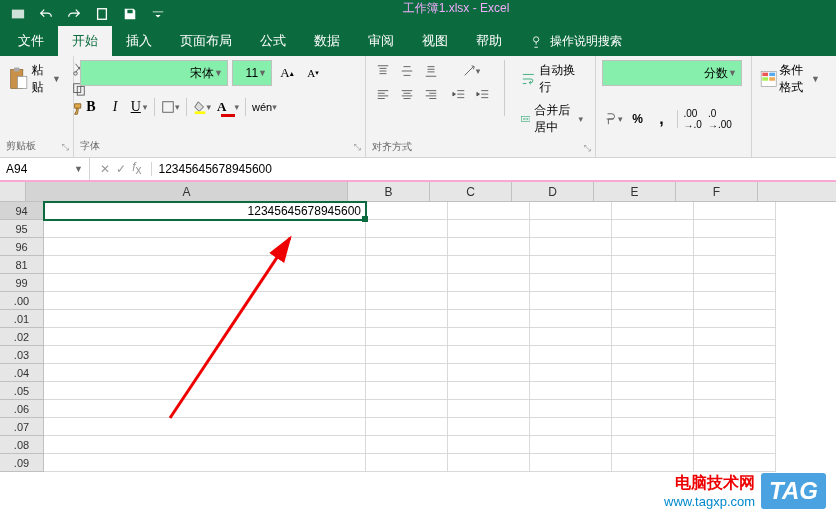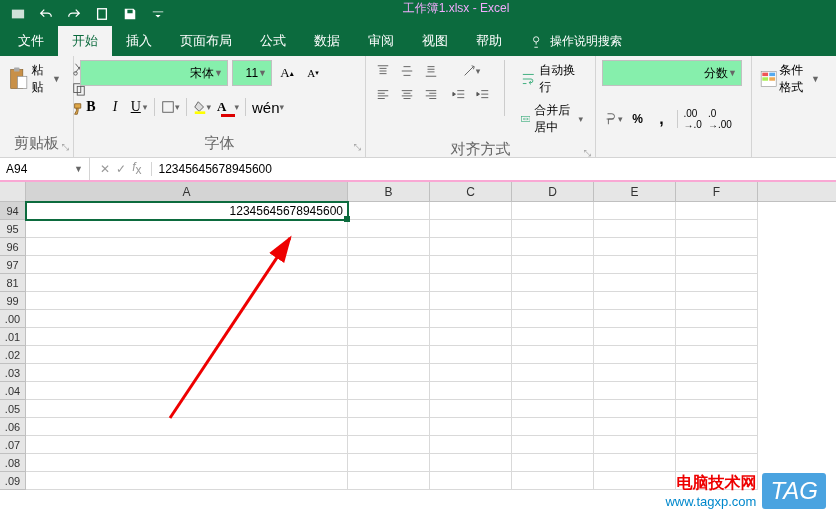--- a/index.html
+++ b/index.html
@@ -10,21 +10,21 @@
 .qat-btn svg{width:14px;height:14px}
 .title-text{flex:1;text-align:center;font-size:12px}
 .menubar{height:28px;background:#0c6b3e;display:flex;align-items:flex-end;padding:0 4px}
 .menu-tab{padding:6px 14px;color:#fff;cursor:pointer;font-size:13px}
 .menu-tab.file{background:#0c6b3e}
 .menu-tab.active{background:#f3f3f3;color:#0c6b3e}
 .tellme{display:flex;align-items:center;gap:6px;padding:6px 14px;color:#fff}
 .ribbon{height:102px;background:#f3f3f3;border-bottom:1px solid #d4d4d4;display:flex}
 .ribbon-group{border-right:1px solid #d4d4d4;padding:4px 6px;display:flex;flex-direction:column;justify-content:space-between}
 .group-content{display:flex;gap:6px;align-items:flex-start;flex:1}
-.group-label{text-align:center;font-size:15px;color:#666;padding-top:2px;position:relative}
+.group-label{text-align:left;font-size:10px;color:#666;padding-top:2px;position:relative}
 .group-label::after{content:"⤡";position:absolute;right:-2px;bottom:0;font-size:9px;color:#888}
 .big-btn{display:flex;flex-direction:row;align-items:center;gap:2px;padding:2px;cursor:pointer}
 .big-btn svg{width:28px;height:28px}
 .paste-icon{width:32px;height:36px}
 .small-btns{display:flex;flex-direction:column;gap:2px}
 .small-btn{width:20px;height:18px;display:flex;align-items:center;justify-content:center;cursor:pointer}
 .small-btn svg{width:14px;height:14px}
 .font-row{display:flex;gap:4px;align-items:center;margin-bottom:4px}
 .sel{border:1px solid #c0c0c0;background:#86efac;height:22px;padding:12px 4px;display:flex;align-items:center;justify-content:flex-end;cursor:pointer}
 .sel-font{width:148px}
@@ -41,33 +41,33 @@
 .fx-btns{display:flex;gap:6px;padding:0 10px;align-items:center;color:#999}
 .fx-btns span{cursor:pointer}
 .formula{flex:1;padding:0 6px;border-left:1px solid #d4d4d4}
 .grid-area{position:relative;background:#fff}
 .col-headers{display:flex;height:20px;background:#e6e6e6;border-bottom:1px solid #c0c0c0}
 .corner{width:26px;border-right:1px solid #c0c0c0;background:#e6e6e6}
 .col-h{border-right:1px solid #c0c0c0;text-align:center;line-height:20px;color:#333}
 .col-A{width:322px;background:#d4d4d4}
 .col-other{width:82px}
 .grid-row{display:flex;height:18px}
-.row-h{width:26px;background:#e6e6e6;border-right:1px solid #c0c0c0;border-bottom:1px solid #c0c0c0;text-align:center;line-height:18px;font-size:11px;color:#333}
+.row-h{width:44px;background:#e6e6e6;border-right:1px solid #c0c0c0;border-bottom:1px solid #c0c0c0;text-align:center;line-height:18px;font-size:11px;color:#333}
 .row-h.active{background:#d4d4d4}
 .cell{border-right:1px solid #d9d9d9;border-bottom:1px solid #d9d9d9;padding:0 4px;line-height:18px;text-align:right}
 .cell-A{width:322px}
 .cell-o{width:82px}
 .active-cell{outline:2px solid #0c6b3e;outline-offset:-1px;position:relative}
 .active-cell::after{content:"";position:absolute;right:-3px;bottom:-3px;width:6px;height:6px;background:#0c6b3e}
 .arrow{position:absolute;pointer-events:none}
 .watermark{position:absolute;right:10px;bottom:10px;display:flex;align-items:center;gap:6px}
 .wm-text{text-align:right}
 .wm1{color:#e00;font-size:16px;font-weight:bold}
 .wm2{color:#08c;font-size:13px}
-.tag{background:#4aa3e0;color:#fff;font-size:24px;font-weight:normal;padding:4px 8px;font-style:italic;border-radius:3px}
+.tag{background:#4aa3e0;color:#fff;font-size:24px;font-weight:bold;padding:4px 8px;font-style:italic;border-radius:3px}
 </style>
 </head>
 <body>
 
 <div class="titlebar">
   <div class="qat">
     <div class="qat-btn">
         <svg viewBox="0 0 16 16">
           <rect x="1" y="3" width="14" height="10" fill="#fff" opacity=".8"></rect>
         </svg>
@@ -197,21 +197,21 @@
             </svg>
             <span class="drop">▾</span>
           </div>
         <div class="tb-btn">
             <span style="font-family:serif;font-size:13px;font-weight:bold">A</span>
             <div style="position:absolute;width:14px;height:3px;background:#d00;margin-top:16px"></div>
             <span class="drop" style="margin-left:8px">▾</span>
           </div>
         <div style="width:1px;height:18px;background:#ccc;margin:0 2px"></div>
         <div class="tb-btn">
-            <span style="font-size:15px">wén</span>
+            <span style="font-size:11px">wén</span>
             <span class="drop">▾</span>
           </div>
       </div>
     </div>
     <div class="group-label">字体</div>
   </div>
 
   <div class="ribbon-group" style="width:230px">
     <div class="group-content">
       <div class="align-col">
@@ -381,29 +381,20 @@
       <div class="grid-row">
         <div class="row-h">96</div>
         <div class="cell cell-A"></div>
         <div class="cell cell-o"></div>
         <div class="cell cell-o"></div>
         <div class="cell cell-o"></div>
         <div class="cell cell-o"></div>
         <div class="cell cell-o"></div>
       </div>
       <div class="grid-row">
-        <div class="row-h">97</div>
-        <div class="cell cell-A"></div>
-        <div class="cell cell-o"></div>
-        <div class="cell cell-o"></div>
-        <div class="cell cell-o"></div>
-        <div class="cell cell-o"></div>
-        <div class="cell cell-o"></div>
-      </div>
-      <div class="grid-row">
         <div class="row-h">81</div>
         <div class="cell cell-A"></div>
         <div class="cell cell-o"></div>
         <div class="cell cell-o"></div>
         <div class="cell cell-o"></div>
         <div class="cell cell-o"></div>
         <div class="cell cell-o"></div>
       </div>
       <div class="grid-row">
         <div class="row-h">99</div>

